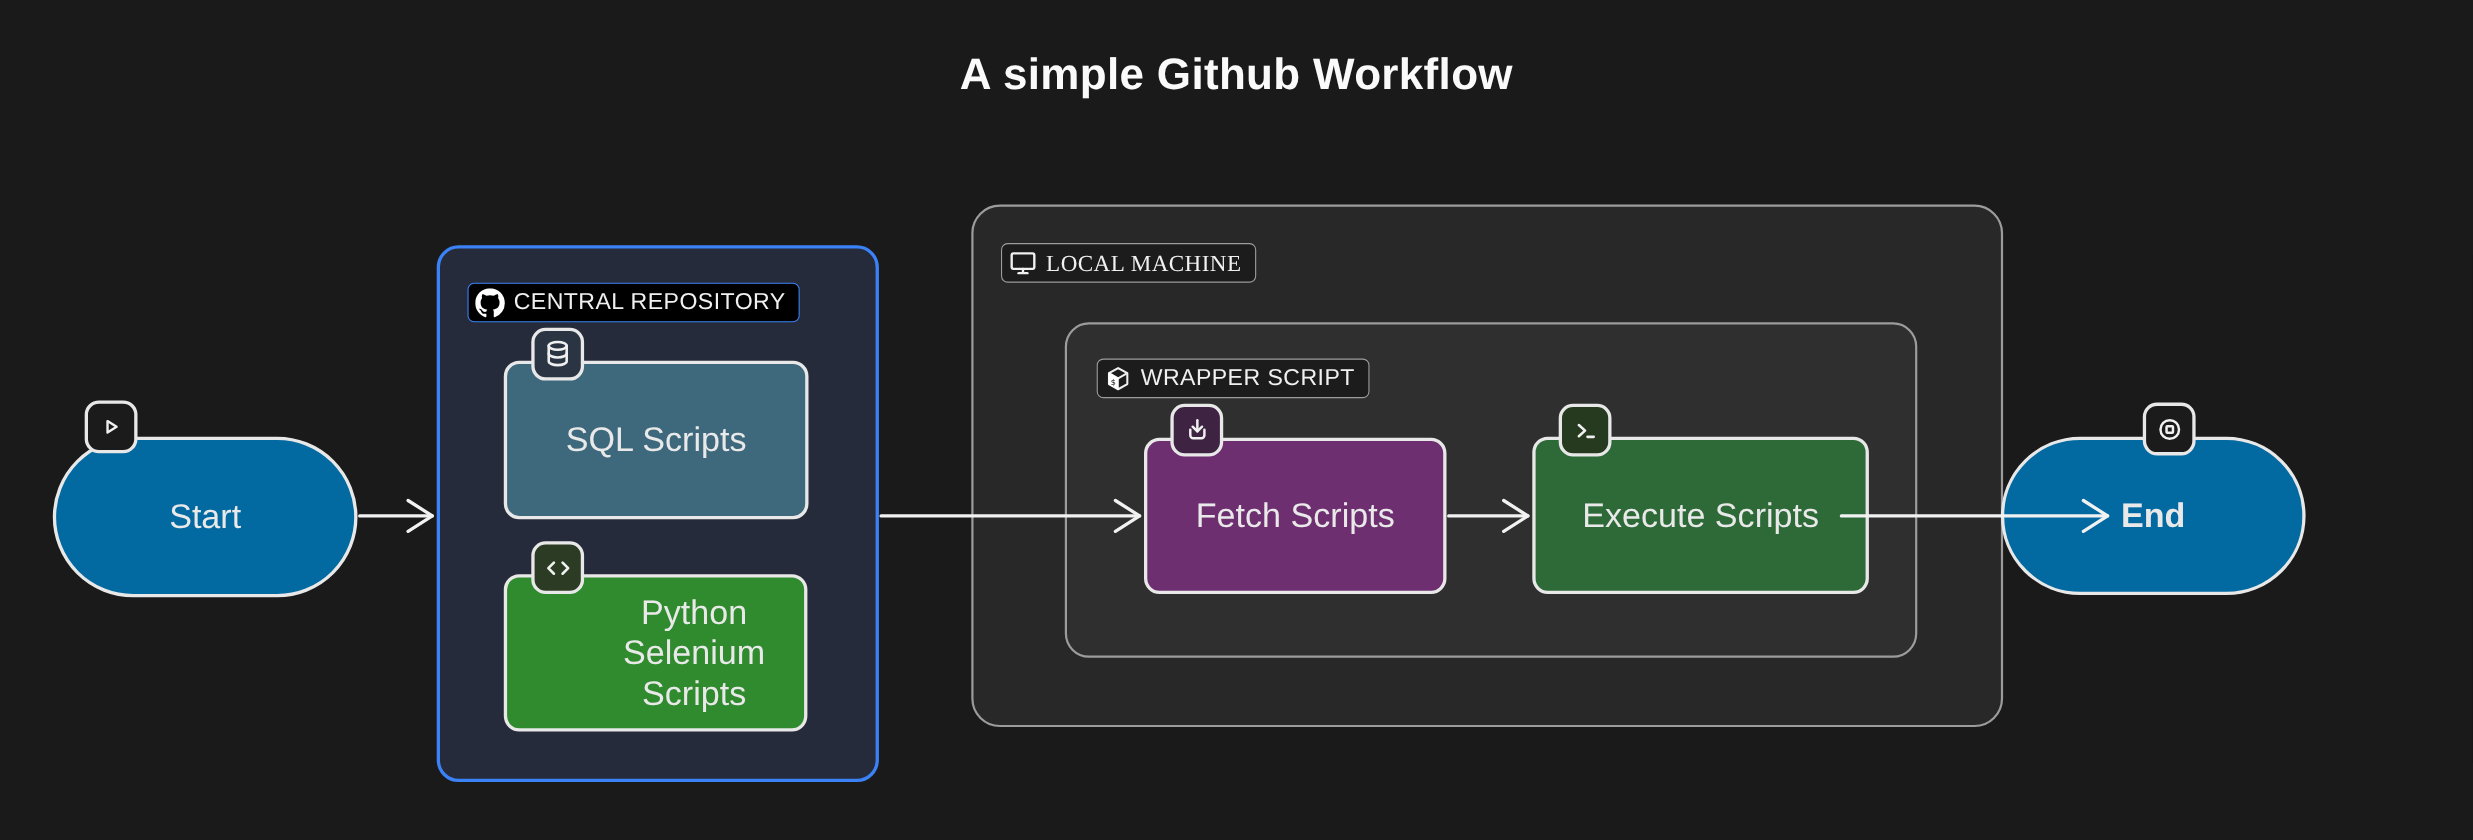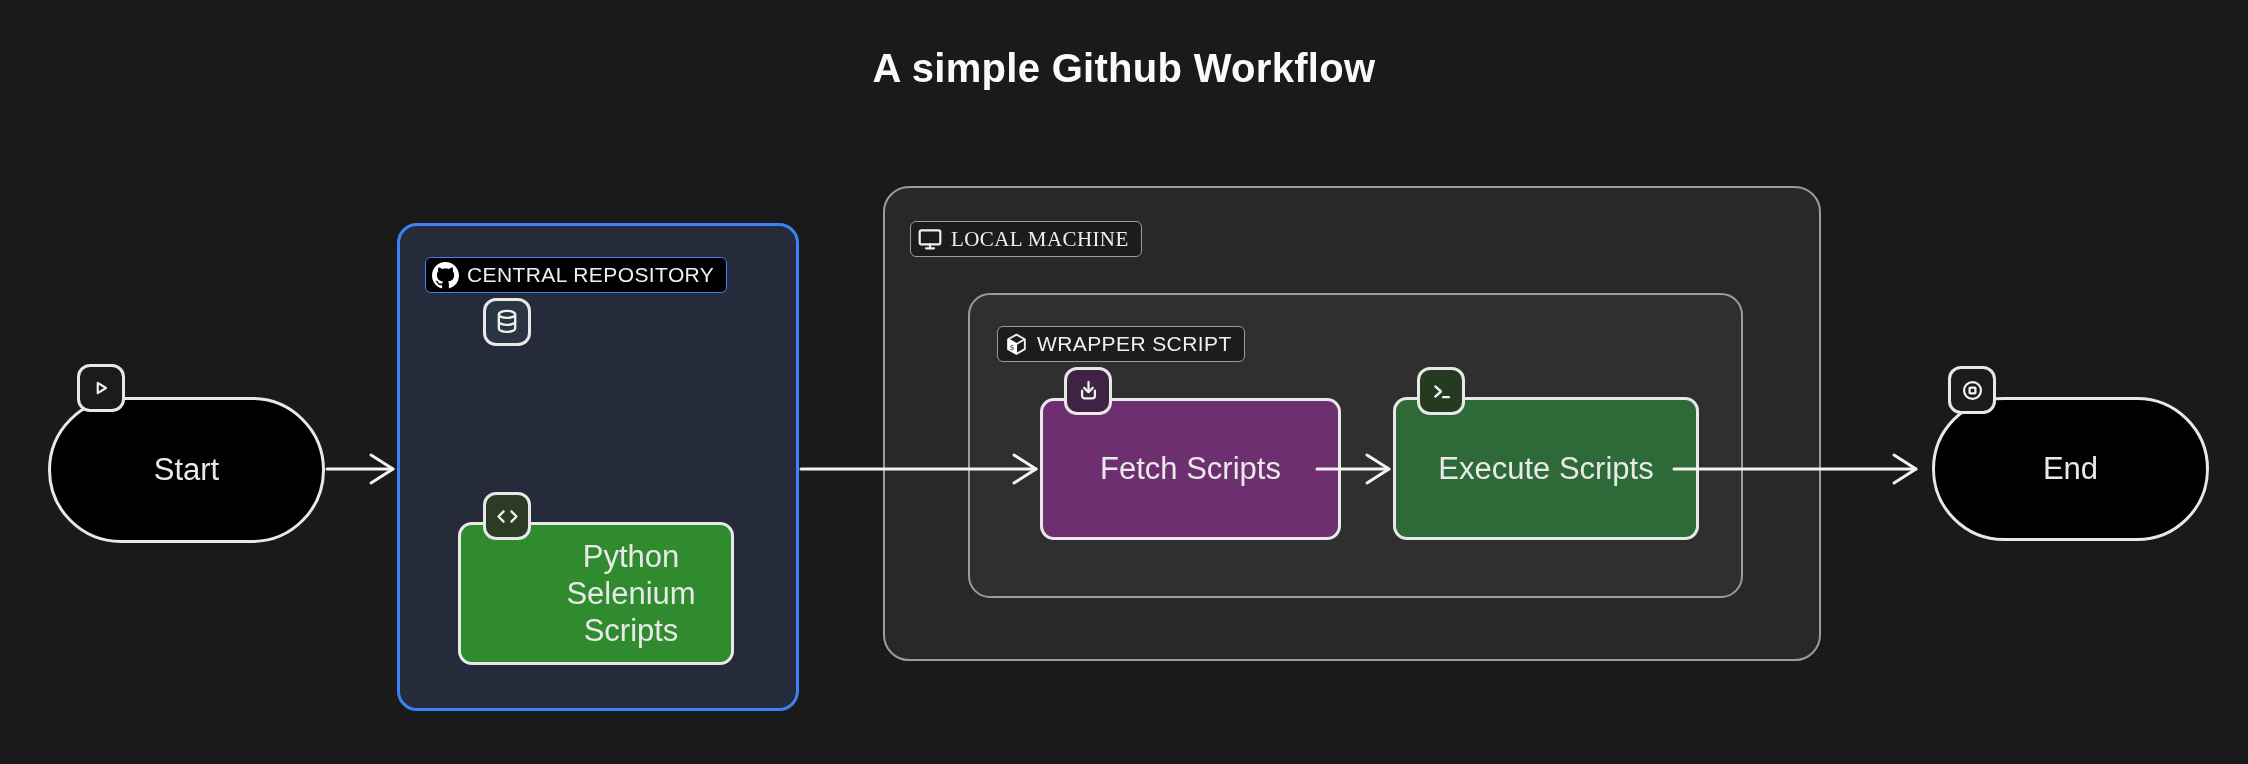--- a/index.html
+++ b/index.html
@@ -27,27 +27,27 @@
   }
   .chip.blue{background:#000000;border-color:#3b82f6;}
   .chip svg{flex:0 0 auto;}
   
   .node{
     position:absolute;box-sizing:border-box;z-index:10;
     display:flex;align-items:center;justify-content:center;text-align:center;
     border:3px solid #e8e8e8;font-size:31px;color:#e9e9e9;line-height:1.2;
   }
   .box{border-radius:14px;}
-  .pill{border-radius:75px;background:#000000;}
+  .pill{border-radius:75px;background:#0369a1;}
   .sql{left:458px;top:328px;width:277px;height:144px;background:#3e697d;}
   .python{left:458px;top:522px;width:276px;height:143px;background:#2f8b2e;justify-content:flex-end;}
-  .fetch{left:1040px;top:398px;width:301px;height:142px;background:#6d2f70;}
+  .fetch{left:1040px;top:398px;width:275px;height:142px;background:#6d2f70;}
   .execute{left:1393px;top:397px;width:306px;height:143px;background:#2d6a38;}
   .start{left:48px;top:397px;width:277px;height:146px;}
-  .end{left:1932px;top:397px;width:277px;height:144px;}
+  .end{left:1819px;top:397px;width:277px;height:144px;font-weight:bold;}
   .node-label.narrow{display:inline-block;max-width:200px;}
   
   .badge{
     position:absolute;width:48px;height:48px;box-sizing:border-box;z-index:30;
     border:3px solid #e8e8e8;border-radius:13px;
     display:flex;align-items:center;justify-content:center;
   }
   .badge.dark{background:#1b1b1b;}
   .badge.slate{background:#2b3442;}
   .badge.dgreen{background:#2c3b23;}
@@ -105,20 +105,23 @@
     <span class="node-label">Start</span>
   </div>
   <div class="badge dark" style="left:77px;top:364px;">
     <span style="display:flex;">
       <svg width="26" height="26" viewBox="0 0 24 24" fill="none" stroke="#f0f0f0" stroke-width="2" stroke-linejoin="round">
           <path d="M9 7.2 16.6 12 9 16.8Z"></path>
         </svg>
     </span>
   </div>
 
+  <div class="node box sql">
+    <span class="node-label">SQL Scripts</span>
+  </div>
   <div class="badge slate" style="left:483px;top:298px;">
     <span style="display:flex;">
       <svg width="28" height="28" viewBox="0 0 24 24" fill="none" stroke="#f0f0f0" stroke-width="2" stroke-linecap="round">
           <ellipse cx="12" cy="5.5" rx="7" ry="3"></ellipse>
           <path d="M5 5.5v6c0 1.66 3.13 3 7 3s7-1.34 7-3v-6"></path>
           <path d="M5 11.5v6c0 1.66 3.13 3 7 3s7-1.34 7-3v-6"></path>
         </svg>
     </span>
   </div>
 

